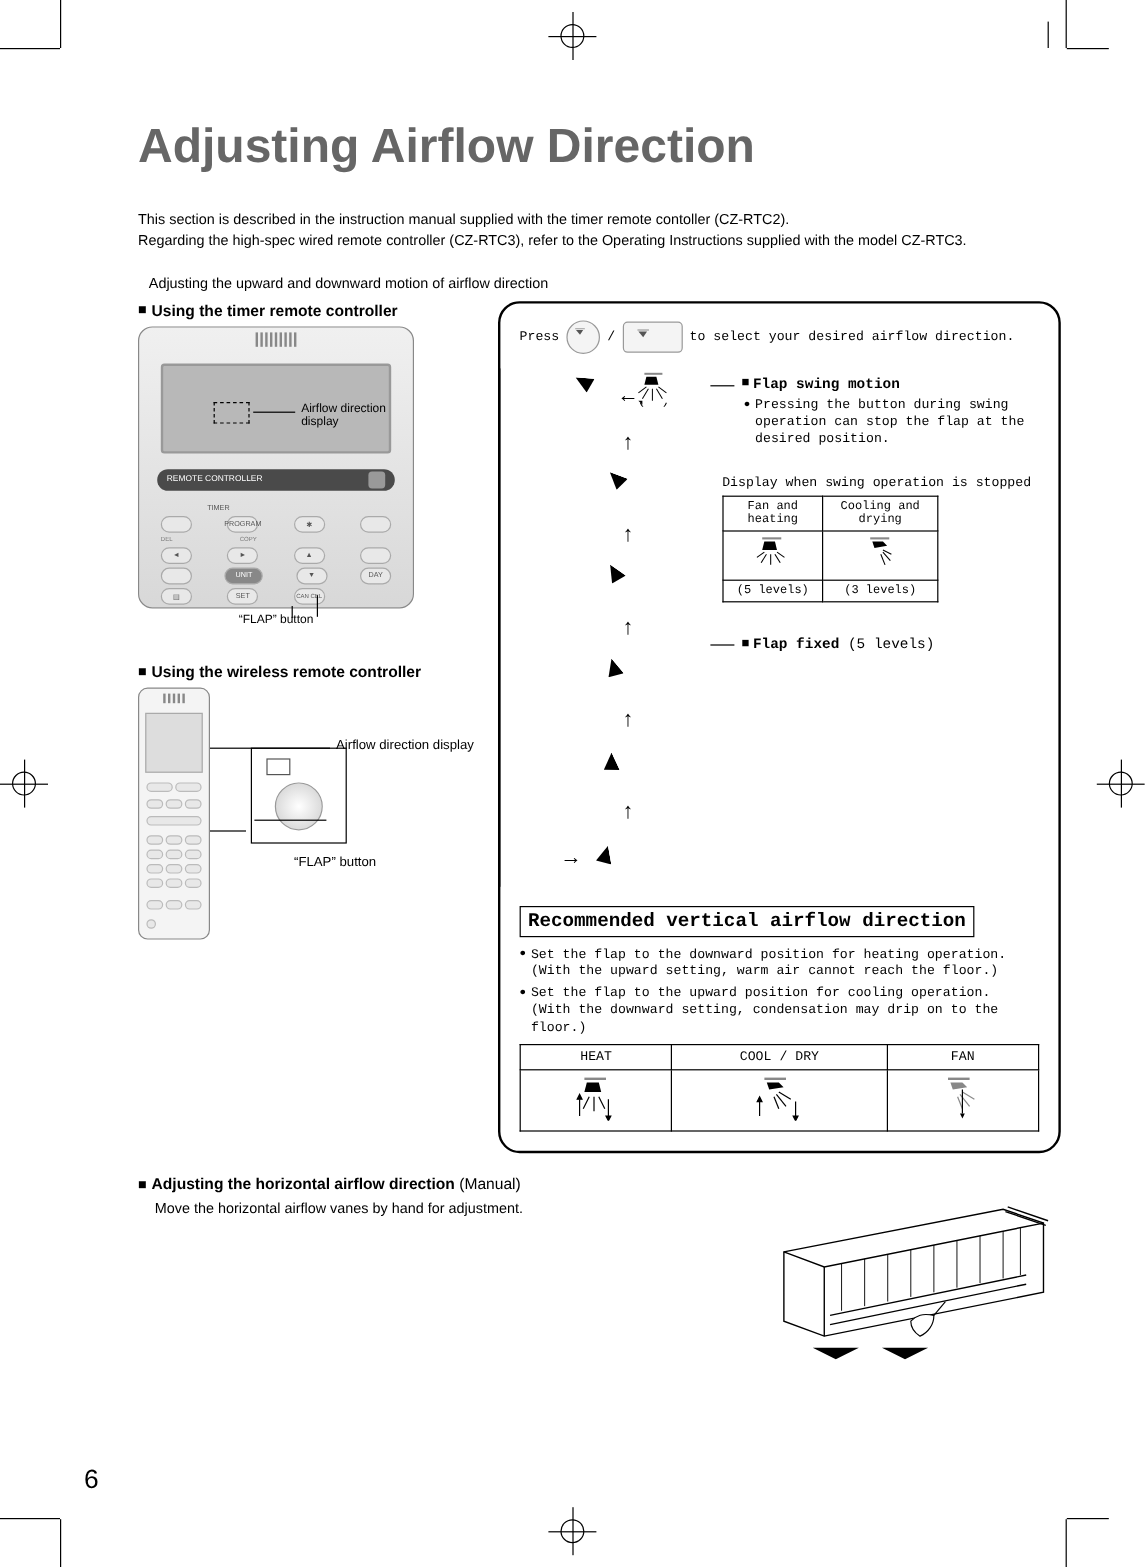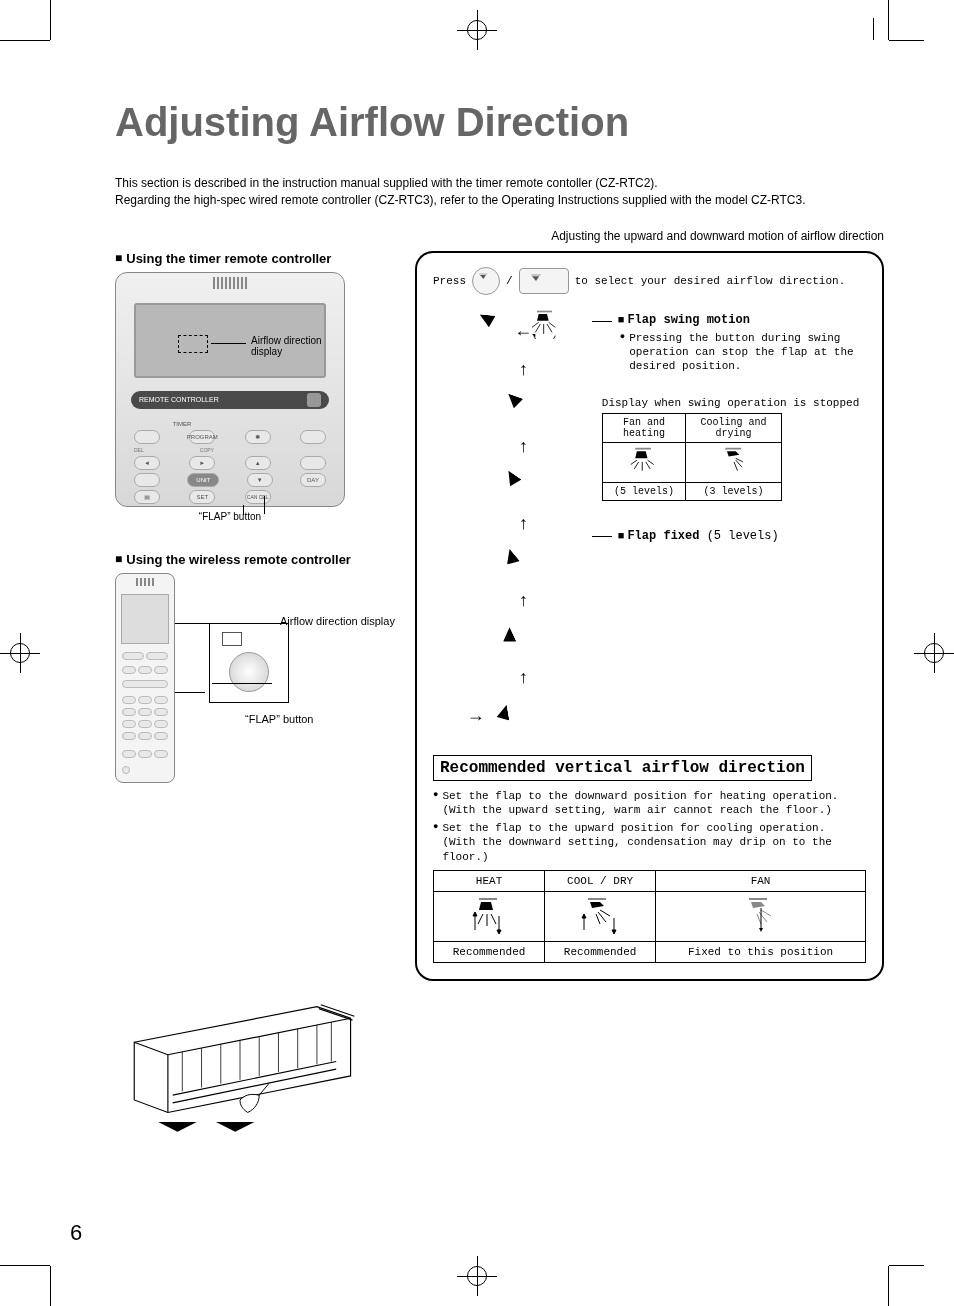--- a/index.html
+++ b/index.html
@@ -50,21 +50,20 @@
     font-size: 12px;
     margin-left: 45px;
     margin-right: 20px;
     line-height: 1.4;
     margin-bottom: 20px;
   }
   .sub {
     font-size: 12px;
     margin-left: 54px;
     margin-bottom: 8px;
-    text-align: right;
   }
   .cols { display: flex; margin-left: 45px; gap: 0; }
   .col-left { width: 290px; }
   .col-right { flex: 1; font-family: Liberation Mono, monospace; }
 
   .section-h {
     font-size: 13px;
     font-weight: bold;
     margin-bottom: 6px;
     display: flex;
@@ -507,33 +506,32 @@
                     <path d="M12 6 L22 6 L26 10 L14 12 Z" fill="#888"></path>
                     <g stroke="#888">
                       <line x1="22" y1="14" x2="32" y2="20"></line>
                       <line x1="20" y1="16" x2="28" y2="26"></line>
                       <line x1="18" y1="18" x2="22" y2="28"></line>
                     </g>
                     <line x1="22" y1="12" x2="22" y2="32" stroke="#000"></line>
                     <polygon points="20,32 24,32 22,36" fill="#000"></polygon>
                   </svg></td>
           </tr>
-          <tr>
-            <td>Recommended</td>
-            <td>Recommended</td>
-            <td>Fixed to this position</td>
-          </tr>
         </tbody>
           </table>
       </div>
     </div>
   </div>
 
   <div class="horiz">
+    <div class="section-h">
+      <span><b>Adjusting the horizontal airflow direction</b> <span style="font-weight:normal;">(Manual)</span></span>
+    </div>
     <div class="horiz-body">
+      <div style="font-size:12px;margin-left:14px;flex:1;">Move the horizontal airflow vanes by hand for adjustment.</div>
       <svg class="unit-svg" viewBox="0 0 260 140">
         <g stroke="#000" fill="#fff" stroke-width="1.2">
           <path d="M20 45 L210 8 L245 20 L245 80 L55 118 L20 105 Z"></path>
           <path d="M20 45 L55 58 L245 20" fill="none"></path>
           <path d="M55 58 L55 118" fill="none"></path>
           <line x1="60" y1="100" x2="230" y2="65"></line>
           <line x1="60" y1="108" x2="230" y2="73"></line>
           <g stroke-width="0.8">
             <line x1="70" y1="55" x2="70" y2="96"></line>
             <line x1="90" y1="51" x2="90" y2="92"></line>

